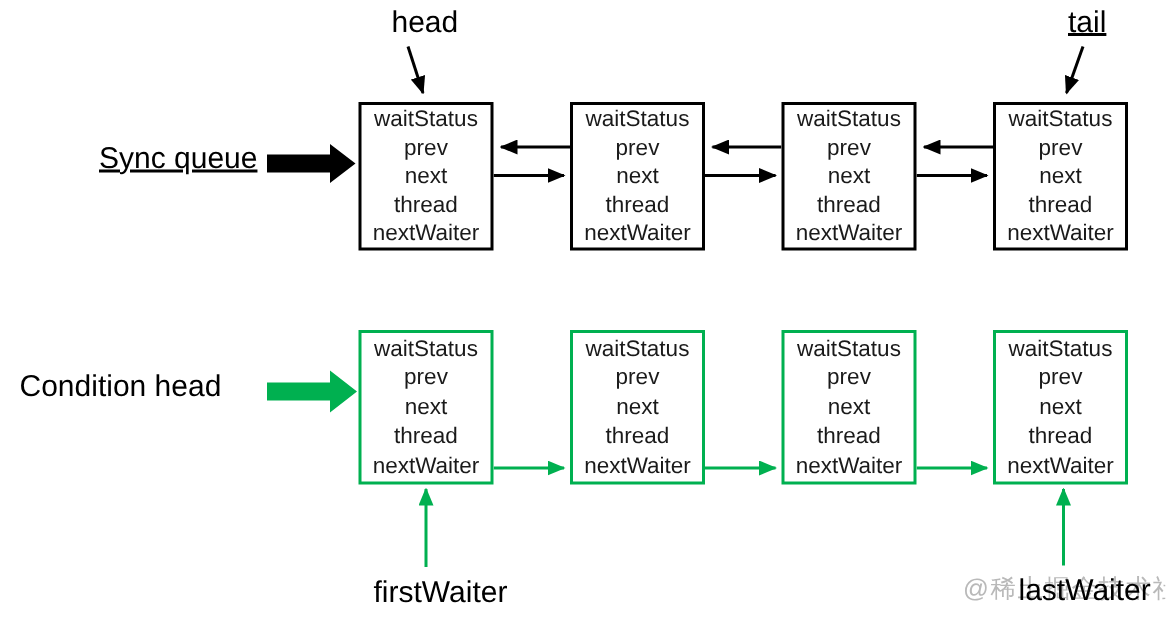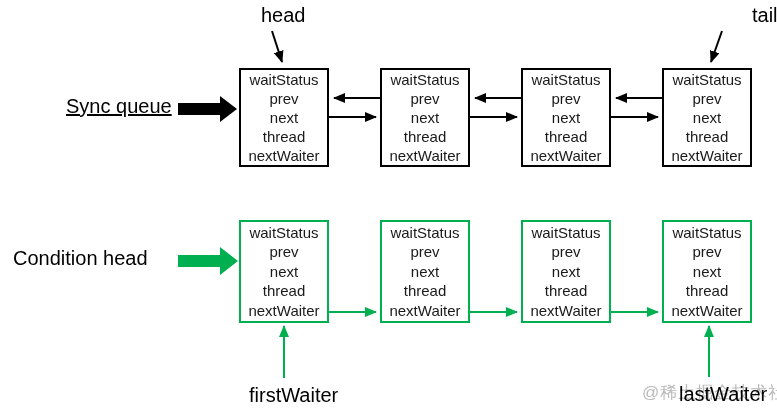--- a/index.html
+++ b/index.html
@@ -11,21 +11,21 @@
   .node{
     position:absolute;width:90px;box-sizing:border-box;background:#fff;
     display:flex;flex-direction:column;justify-content:center;
     text-align:center;font-size:15px;line-height:19px;z-index:2;color:#1a1a1a;
   }
   .node.sync{border:2px solid #000;top:68px;height:99px;}
   .node.cond{border:2px solid #00B050;top:220px;height:103px;line-height:19.6px;}
   .n1{left:239px}.n2{left:380px}.n3{left:521px}.n4{left:662px}
   .lbl{position:absolute;z-index:3;font-size:20px;color:#000;white-space:nowrap;}
   #lbl-head{left:261px;top:4px;}
-  #lbl-tail{left:752px;top:4px;}
+  #lbl-tail{left:712px;top:4px;text-decoration:underline;}
   #lbl-sync{left:66px;top:95px;text-decoration:underline;}
   #lbl-cond{left:13px;top:247px;}
   #lbl-firstwaiter{left:249px;top:384px;}
   #lbl-lastwaiter{left:679px;top:383px;}
   #watermark{
     position:absolute;left:642px;top:381px;z-index:2;font-size:17px;
     color:#b9b9b9;white-space:nowrap;letter-spacing:1px;
   }
 </style>
 </head>

